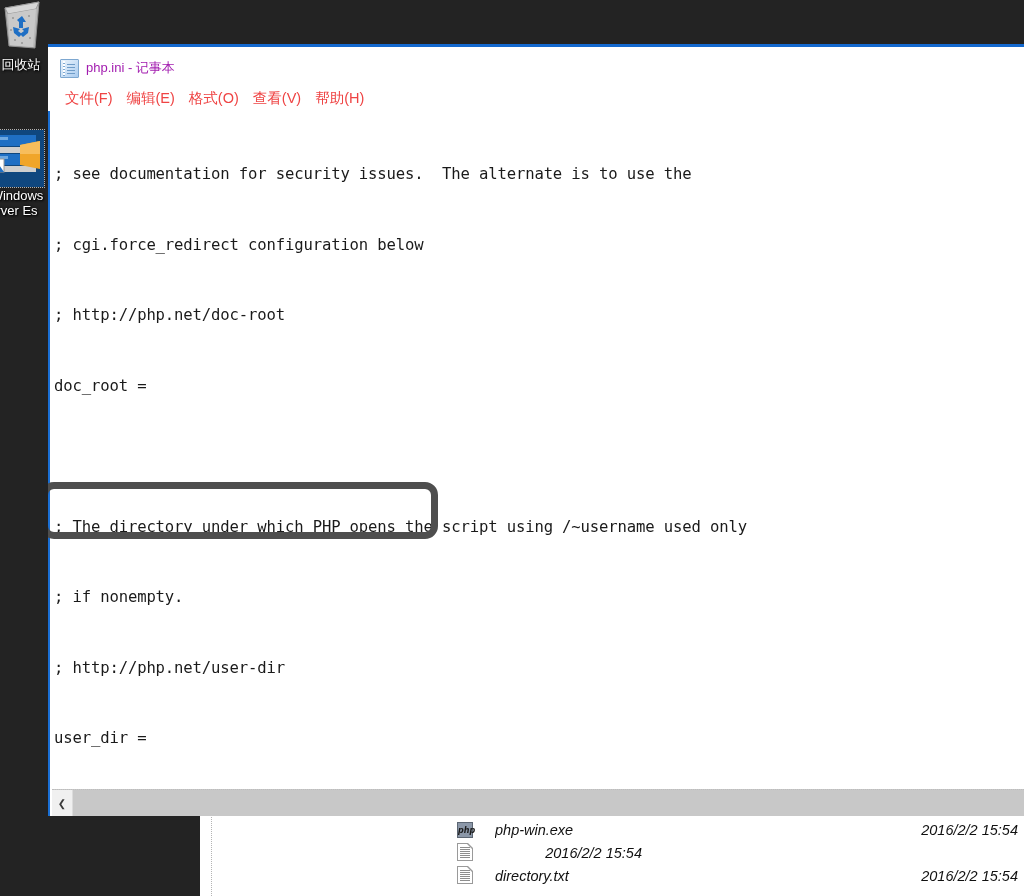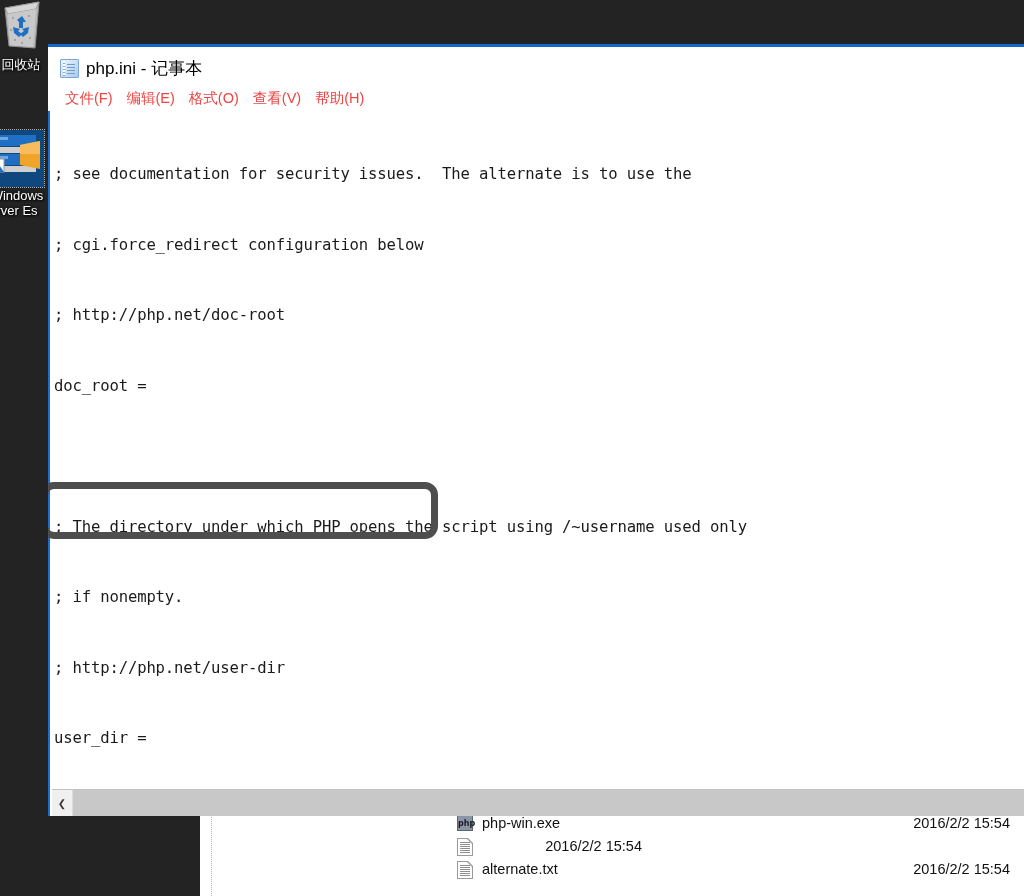--- a/index.html
+++ b/index.html
@@ -71,35 +71,37 @@
     width: 11px;
     border-right: 1px dotted #b4b4b4;
     background: #ffffff;
   }
   .file-list {
     position: absolute;
     left: 12px; right: 0; top: 0;
   }
   .file-row {
     display: flex;
-    align-items: flex-start;
+    align-items: flex-end;
     height: 23px;
     padding-left: 245px;
     font-size: 14.5px;
     color: #111;
+    font-style: italic;
   }
   .file-row .fname {
     flex: 1;
     white-space: nowrap;
     overflow: hidden;
+    margin-left: 13px;
   }
   .file-row .fdate {
     width: 160px;
     text-align: right;
-    padding-right: 14px;
+    padding-right: 6px;
     white-space: nowrap;
   }
   .file-icon {
     width: 16px; height: 18px;
     margin-right: 9px;
     flex: none;
     position: relative;
   }
   .file-icon.php {
     background: #8b97a8;
@@ -175,22 +177,22 @@
   }
   #np-icon::after {
     content: "";
     position: absolute;
     left: 6px; top: 4px; right: 3px;
     height: 1px;
     background: #6f9cc8;
     box-shadow: 0 3px 0 #6f9cc8, 0 6px 0 #6f9cc8, 0 9px 0 #6f9cc8;
   }
   #np-title {
-    font-size: 17px;
-    color: #000000;
+    font-size: 13px;
+    color: #a21caf;
     white-space: nowrap;
   }
   #np-menubar {
     height: 27px;
     display: flex;
     align-items: center;
     padding-left: 10px;
     background: #ffffff;
     border-bottom: 1px dotted #c7c7c7;
   }
@@ -323,21 +325,21 @@
       <span class="fdate">2016/2/2 15:54</span>
     </div>
 
     <div class="file-row">
       <span class="file-icon txt"></span>
       <span class="fdate">2016/2/2 15:54</span>
     </div>
 
     <div class="file-row">
       <span class="file-icon txt"></span>
-      <span class="fname">alternate.txt</span>
+      <span class="fname">directory.txt</span>
       <span class="fdate">2016/2/2 15:54</span>
     </div>
 
   </div>
 </div>
 
 <div id="notepad">
 
   <div id="np-titlebar">
     <span id="np-icon"></span>

